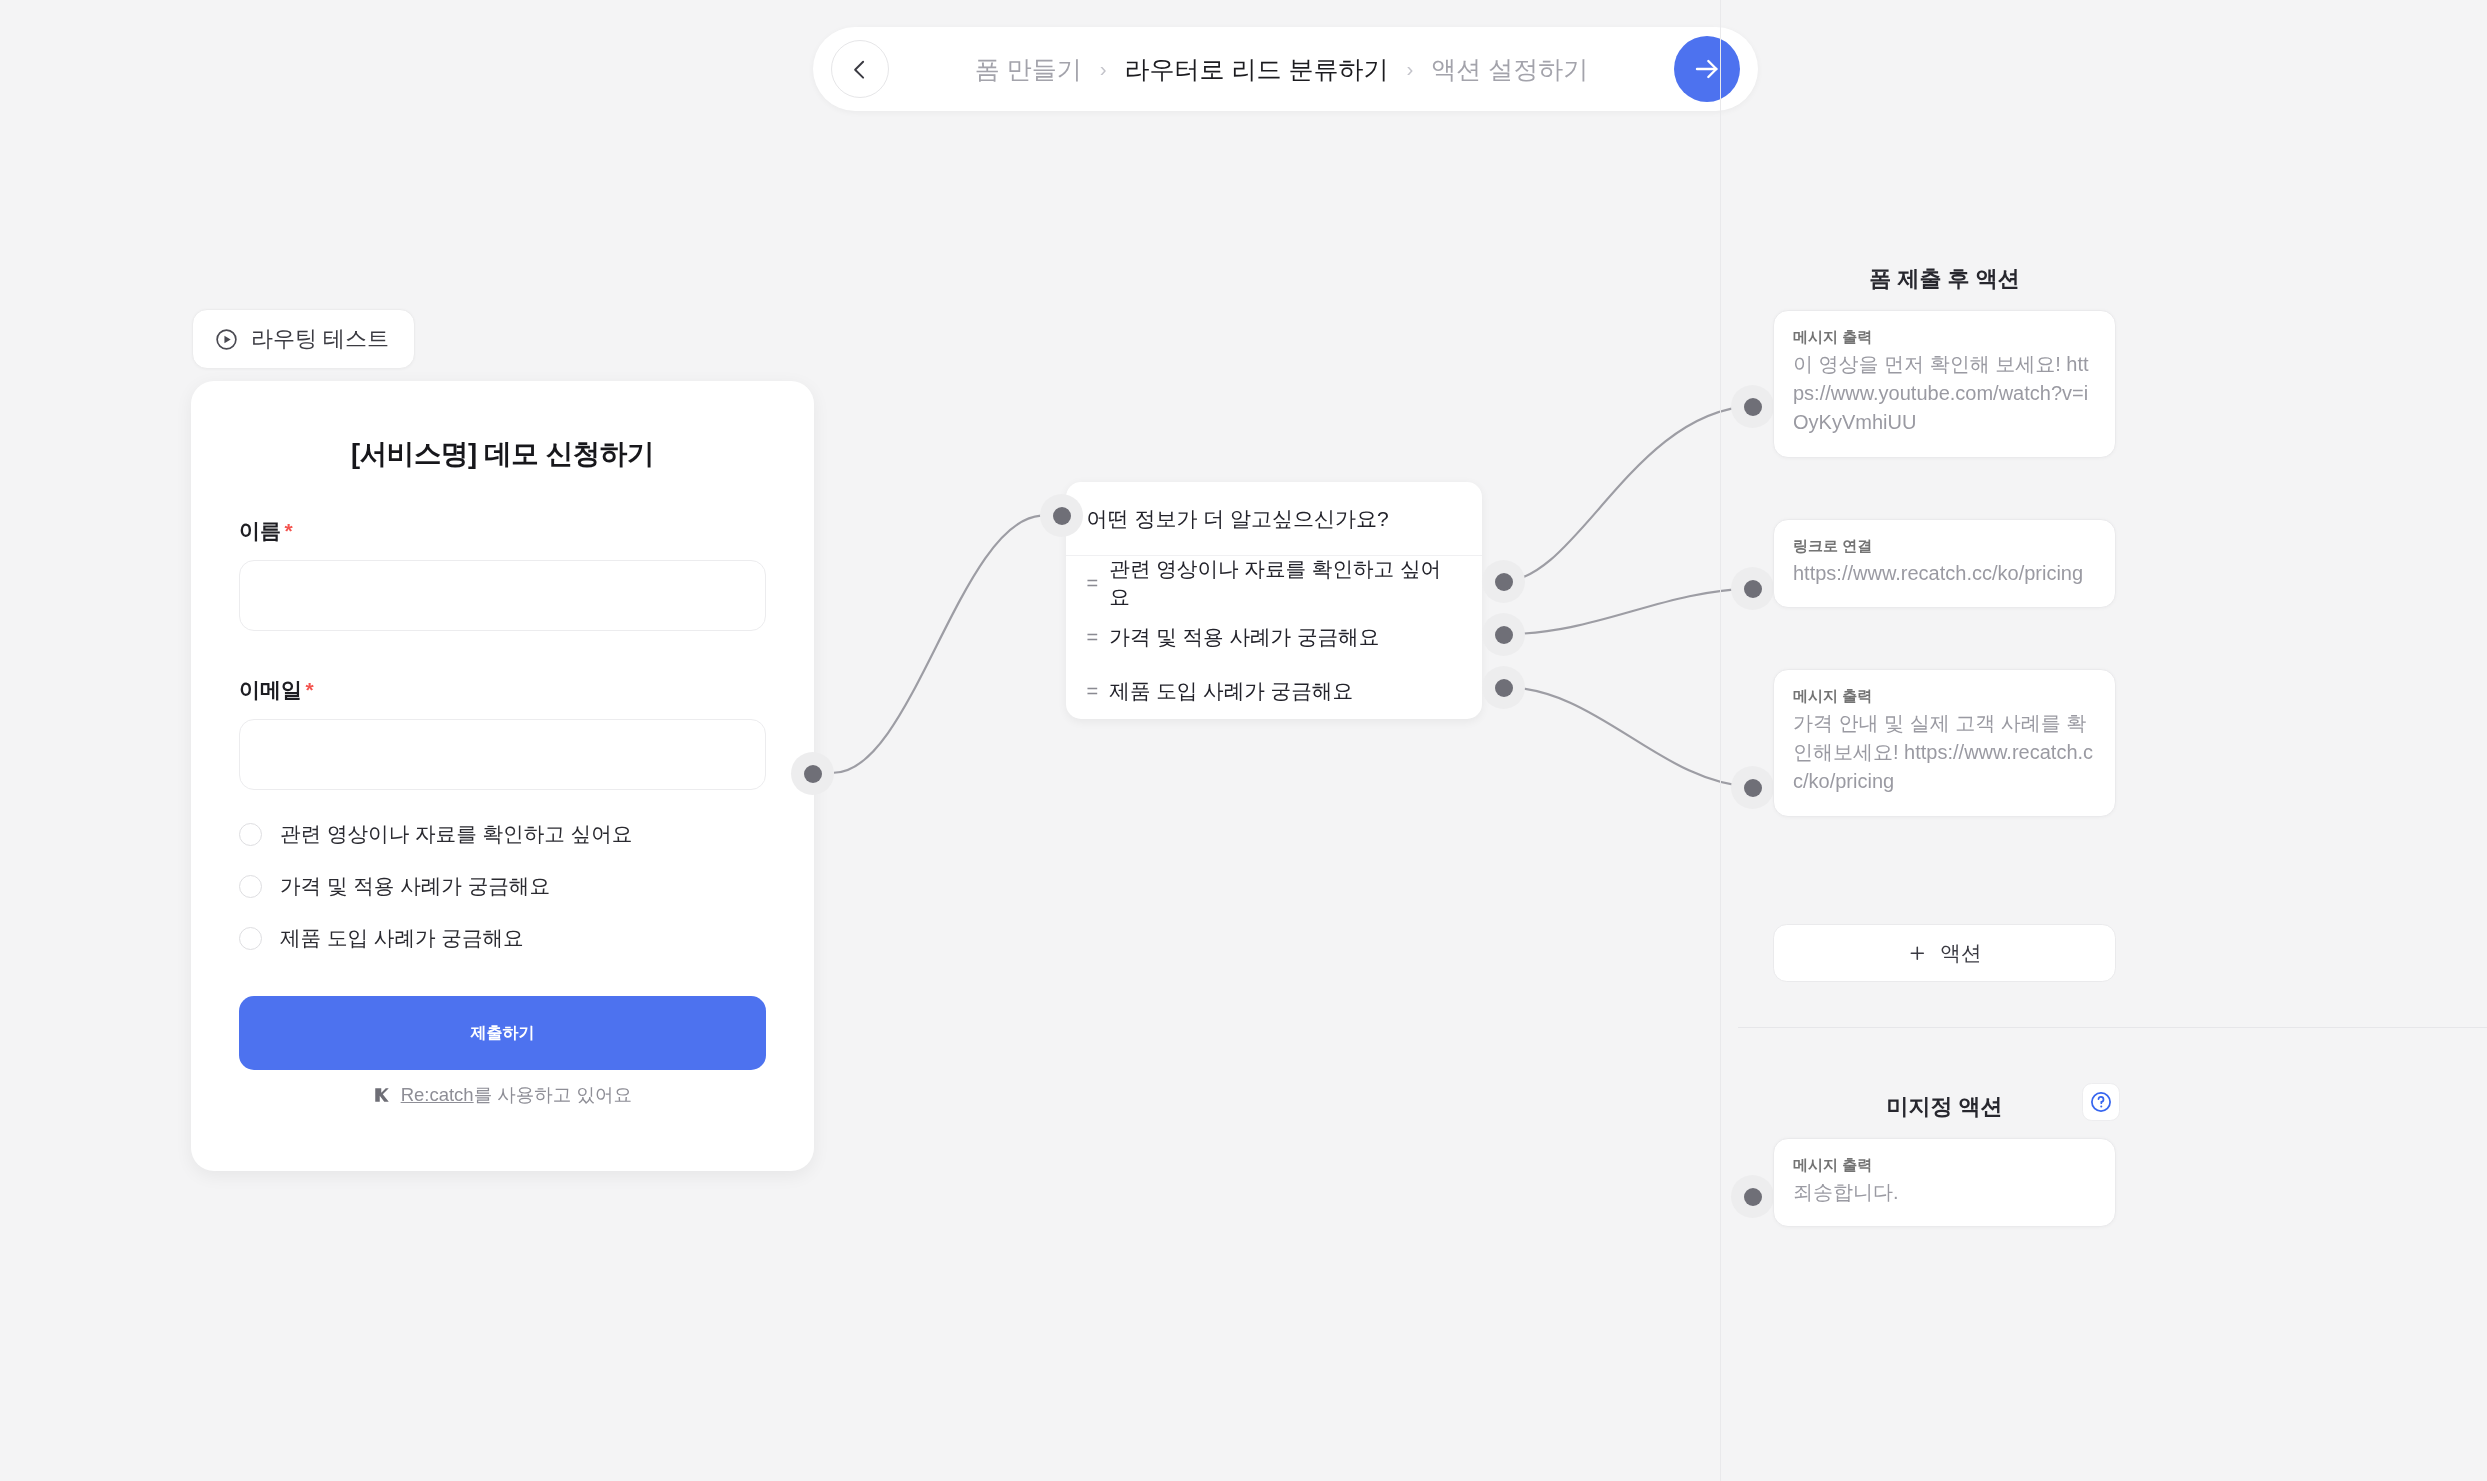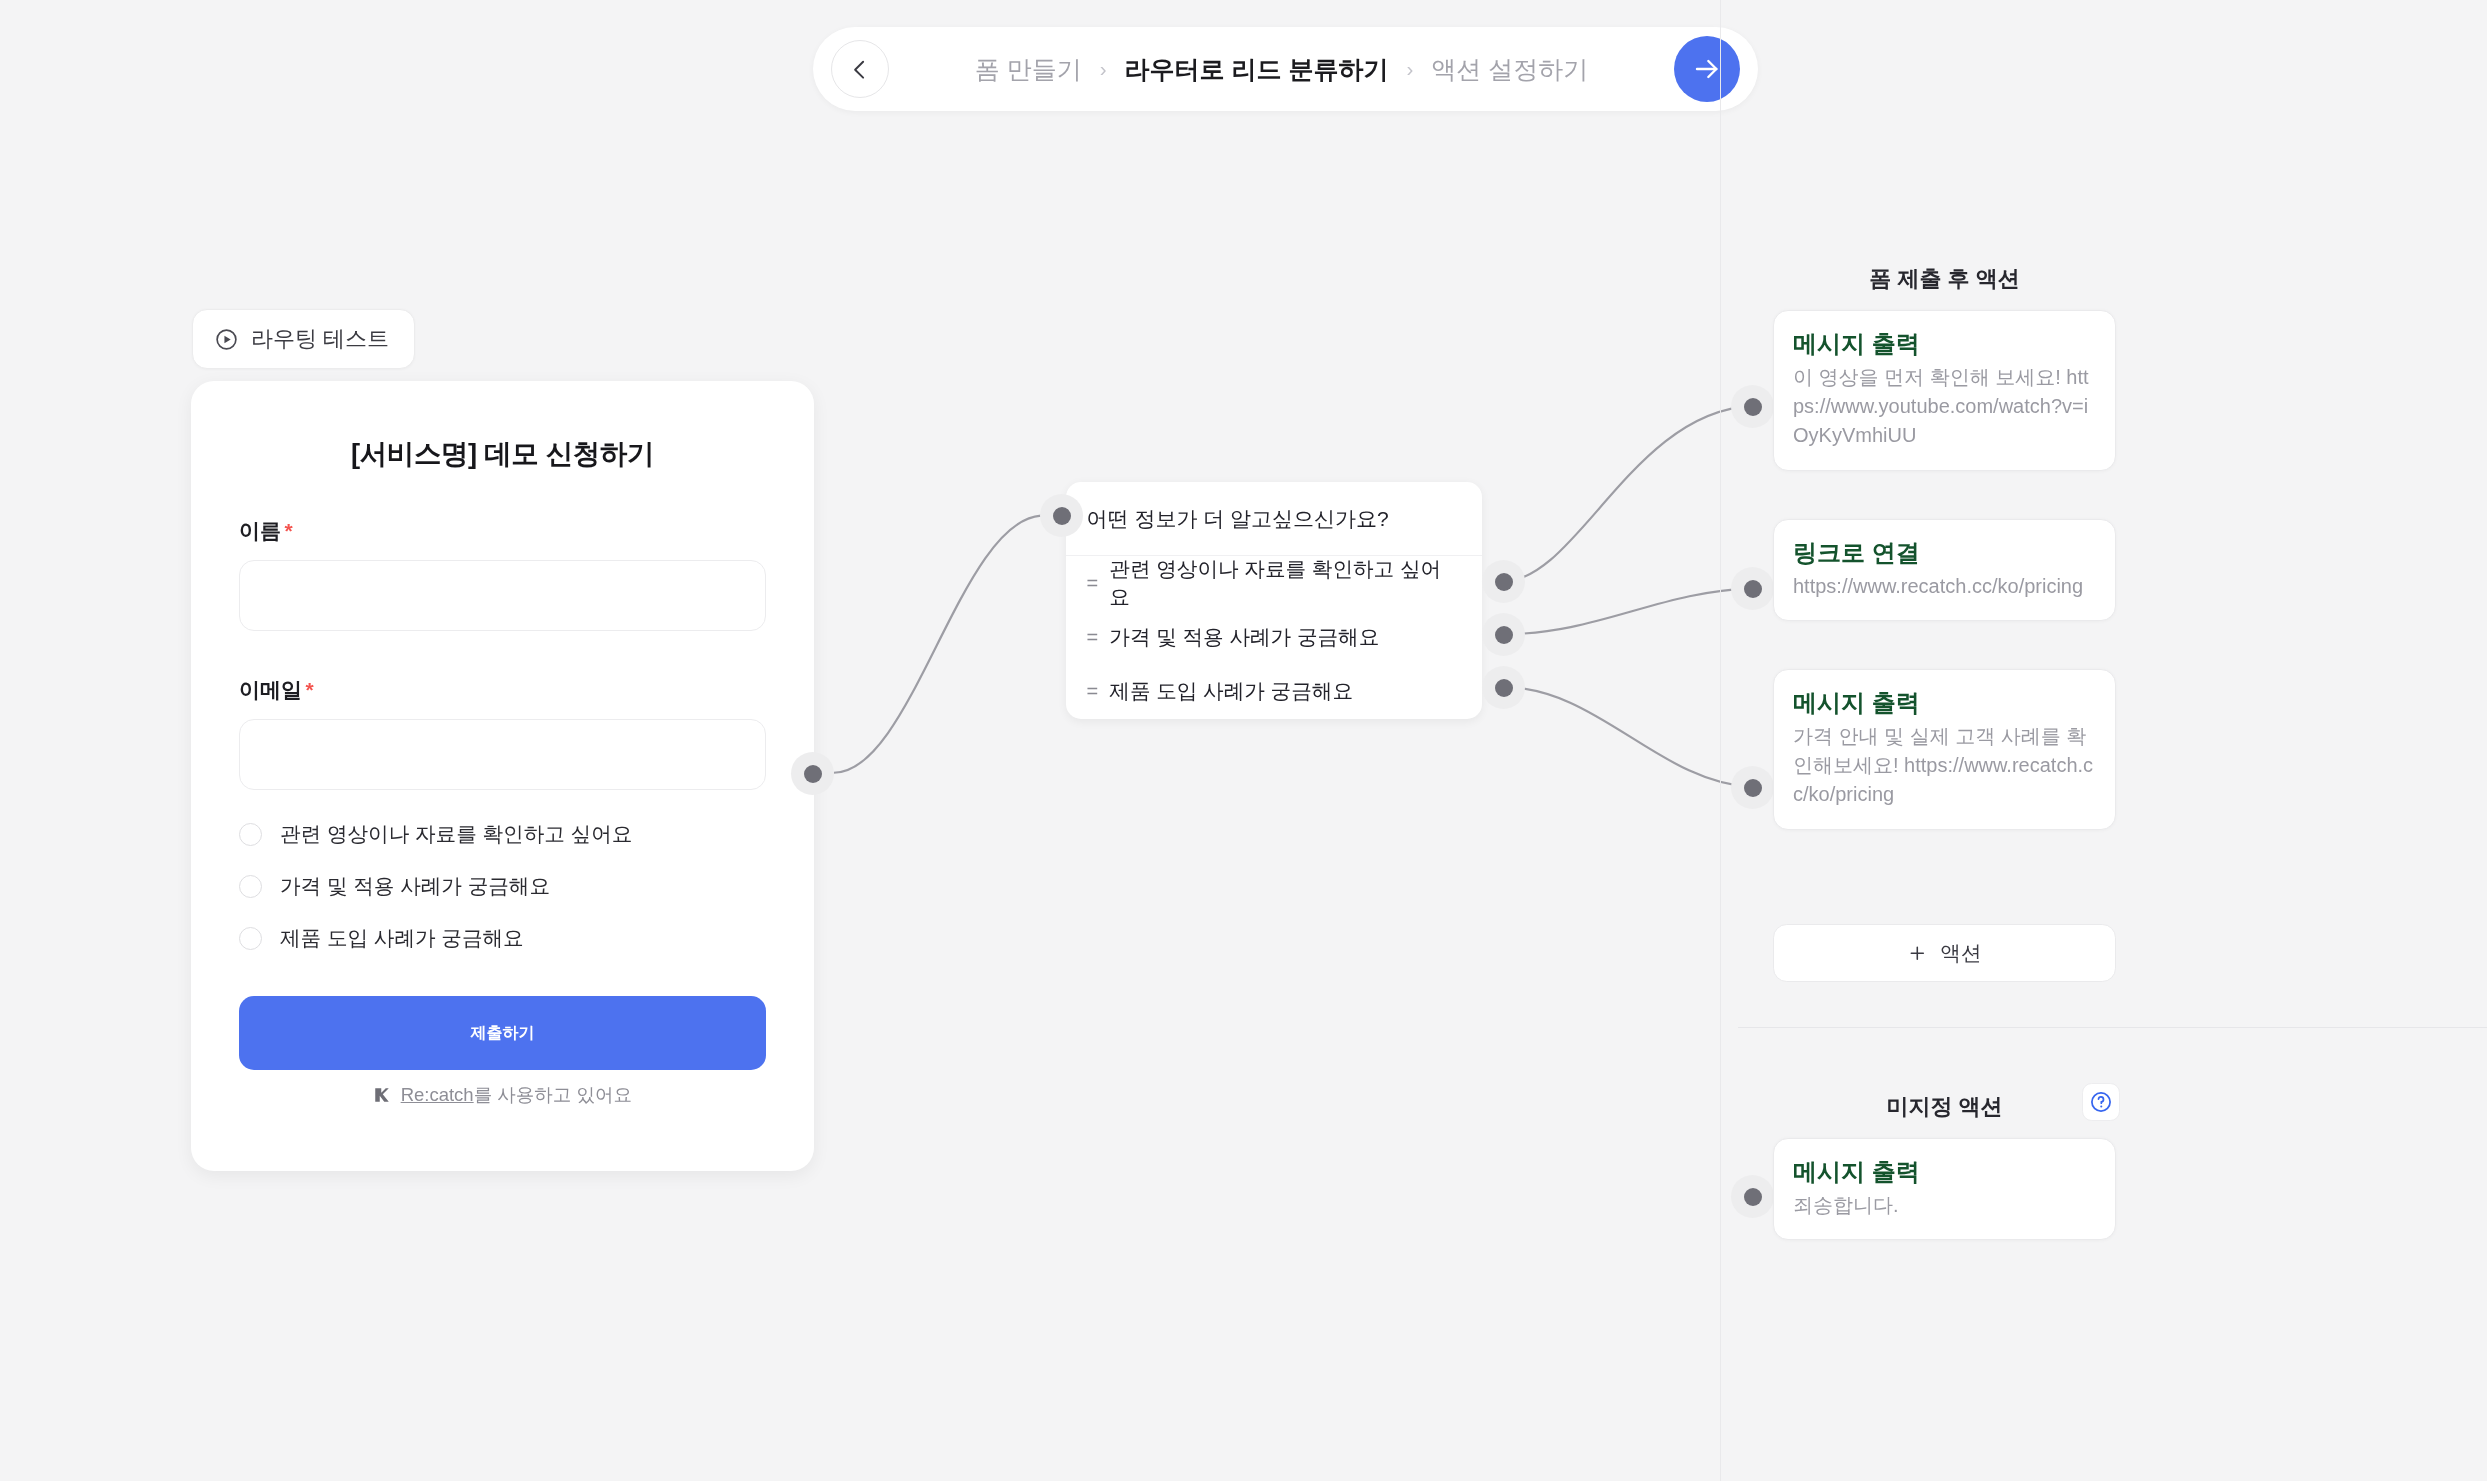--- a/index.html
+++ b/index.html
@@ -24,21 +24,21 @@
     width: 58px; height: 58px; border-radius: 50%;
     border: 1.4px solid #e6e6e8; background: #ffffff;
     display: flex; align-items: center; justify-content: center;
     cursor: pointer; flex: none;
   }
   .crumbs {
     flex: 1; display: flex; align-items: center; justify-content: center;
     gap: 18px; font-size: 25px;
   }
   .crumb { color: #a3a3ab; white-space: nowrap; cursor: pointer; }
-  .crumb.active { color: #1b1b1f; font-weight: 700; }
+  .crumb.active { color: #1b1b1f; font-weight: 400; }
   .crumb-sep { color: #c3c3ca; font-size: 20.6px; }
   .next-btn {
     width: 66px; height: 66px; border-radius: 50%;
     background: #4d72ef; display: flex; align-items: center; justify-content: center;
     cursor: pointer; flex: none;
   }
 
   
   .routing-test {
     position: absolute; left: 192px; top: 309px;
@@ -124,21 +124,21 @@
     position: absolute; font-size: 22px; font-weight: 700; color: #27272e;
     text-align: center;
   }
   .action-card {
     position: absolute; left: 1773px; width: 343px;
     background: #ffffff; border: 1.4px solid #eaeaec; border-radius: 15px;
     padding: 16.5px 19px 19px 19px;
     box-shadow: 0 0.7px 3.4px rgba(0,0,0,0.03);
     cursor: pointer;
   }
-  .action-title { font-size: 24px; font-weight: 700; color: #14532d; }
+  .action-title { font-size: 15px; font-weight: 700; color: #737373; }
   .action-body {
     margin-top: 3px; font-size: 20px; color: #9a9aa2;
     line-height: 1.47; word-break: break-all;
   }
   .add-action-btn {
     position: absolute; left: 1773px; top: 924px;
     width: 343px; height: 58px;
     background: #ffffff; border: 1.4px solid #eaeaec; border-radius: 13.7px;
     display: flex; align-items: center; justify-content: center; gap: 12.3px;
     font-size: 20.6px; color: #3a3a42; cursor: pointer;

